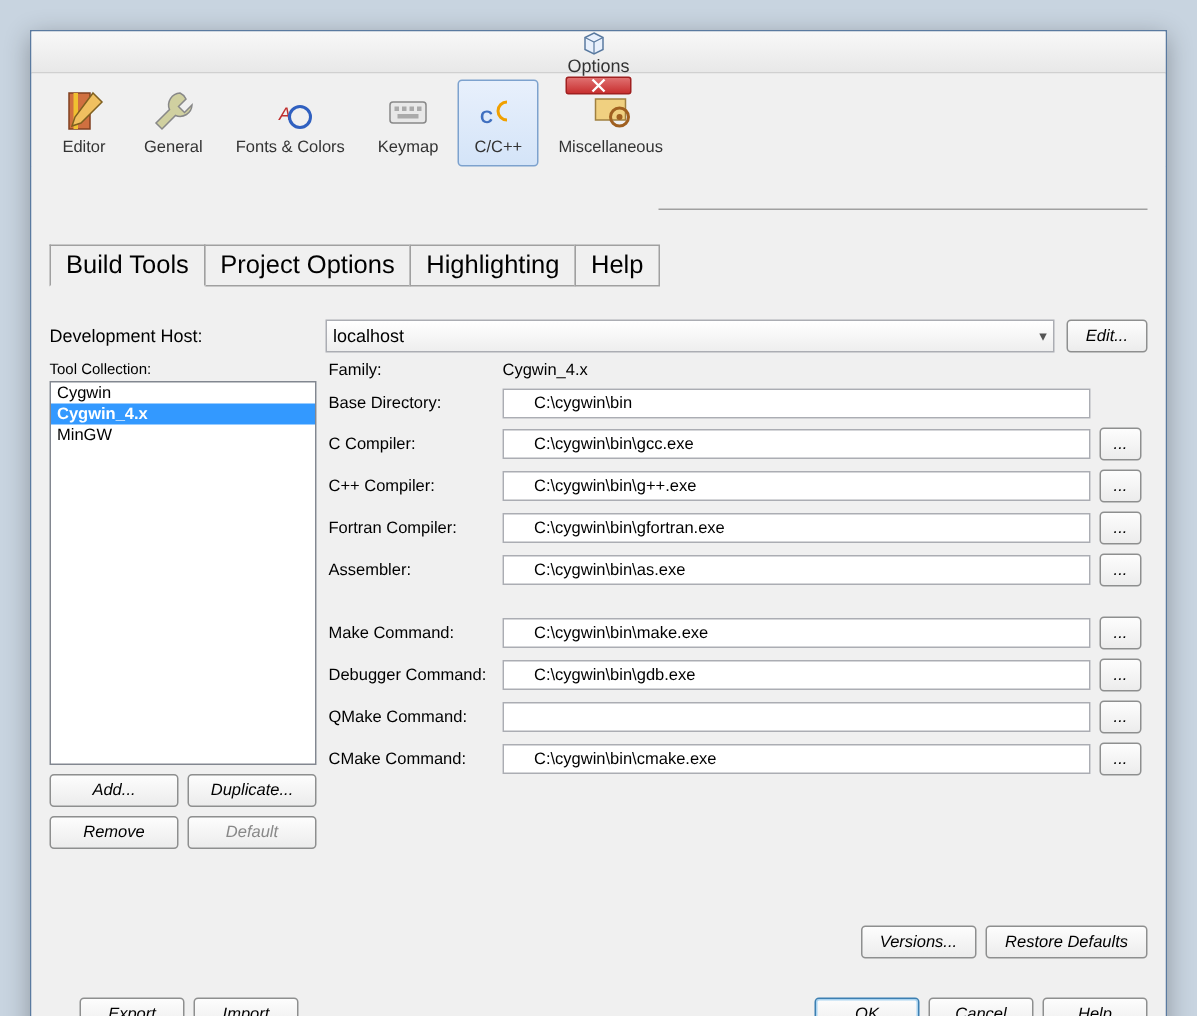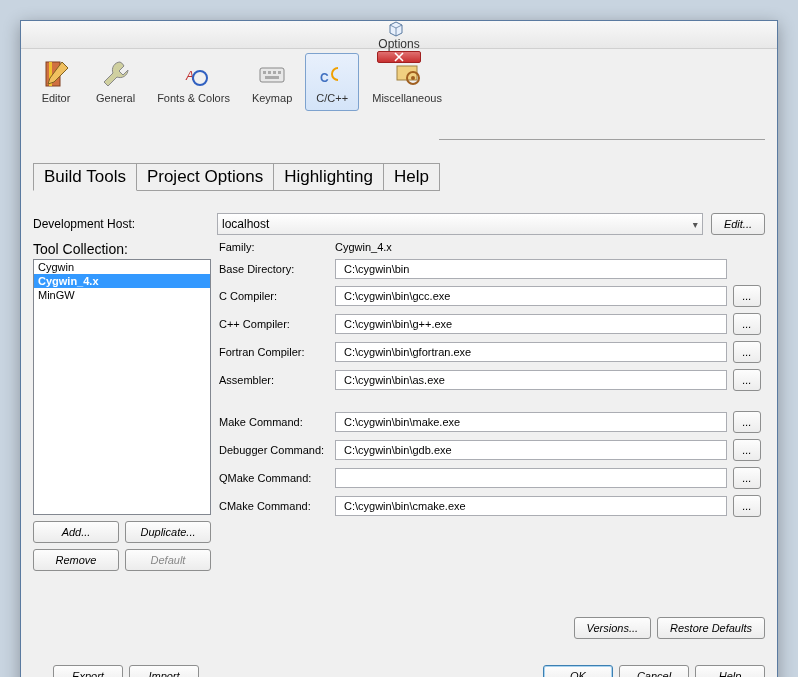--- a/index.html
+++ b/index.html
@@ -28,31 +28,31 @@
 .dev-host-select { flex: 1; height: 22px; border: 1px solid #abadb3; background: linear-gradient(#fff, #eee); padding: 0 4px; display: flex; align-items: center; justify-content: space-between; cursor: pointer; }
 .dev-host-select .arrow { font-size: 10px; color: #555; }
 .edit-btn { margin-left: 8px; }
 
 .btn { height: 22px; padding: 0 12px; background: linear-gradient(#fdfdfd, #ececec); border: 1px solid #8e8f8f; border-radius: 3px; cursor: pointer; font-size: 11px; display: inline-flex; align-items: center; justify-content: center; font-style: italic; }
 .btn:disabled, .btn.disabled { color: #888; cursor: default; }
 .btn.small-dots { width: 28px; padding: 0; }
 
 .main-area { display: flex; gap: 8px; }
 .left-col { width: 178px; display: flex; flex-direction: column; }
-.tool-coll-label { font-size: 14px; margin-bottom: 2px; }
+.tool-coll-label { font-size: 10px; margin-bottom: 2px; }
 .listbox { flex: 0 0 256px; border: 1px solid #828790; background: #fff; overflow: auto; }
 .listbox .item { padding: 1px 4px; font-size: 11px; cursor: pointer; }
 .listbox .item.selected { background: #3399ff; color: #fff; font-weight: bold; }
 .list-btn-row { display: flex; gap: 6px; margin-top: 6px; }
 .list-btn-row .btn { flex: 1; }
 
 .right-col { flex: 1; }
 .form-grid { display: grid; grid-template-columns: 110px 1fr 32px; gap: 6px 6px; align-items: center; }
 .form-grid label { font-size: 11px; color: #000; }
-.form-grid input[type=text] { height: 20px; border: 1px solid #abadb3; padding: 0 8px; font-size: 11px; background: #fff; }
+.form-grid input[type=text] { height: 20px; border: 1px solid #abadb3; padding: 0 20px; font-size: 11px; background: #fff; }
 .form-grid .ro { background: #f4f4f4; }
 .spacer-row { grid-column: 1 / 4; height: 8px; }
 
 .bottom-right { display: flex; justify-content: flex-end; gap: 6px; margin-top: 100px; }
 .footer { display:flex; justify-content: space-between; margin-top: 18px; padding-top: 8px; }
 .footer-left { display:flex; gap:6px;padding-left:20px; }
 .footer-right { display:flex; gap:6px; }
 .btn.wide { min-width: 70px; }
 .btn.primary { border: 1px solid #3c7fb1; box-shadow: inset 0 0 0 1px #a9d3f0; text-align: right; }
 </style>

